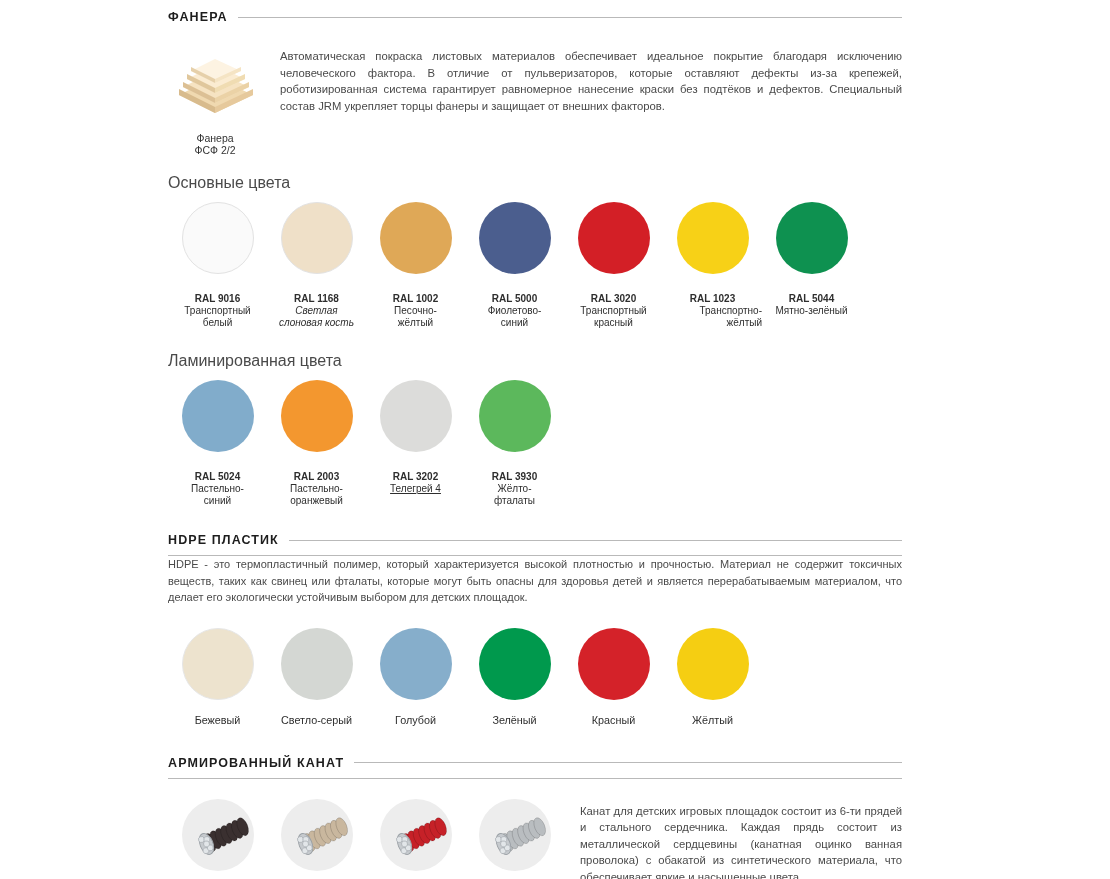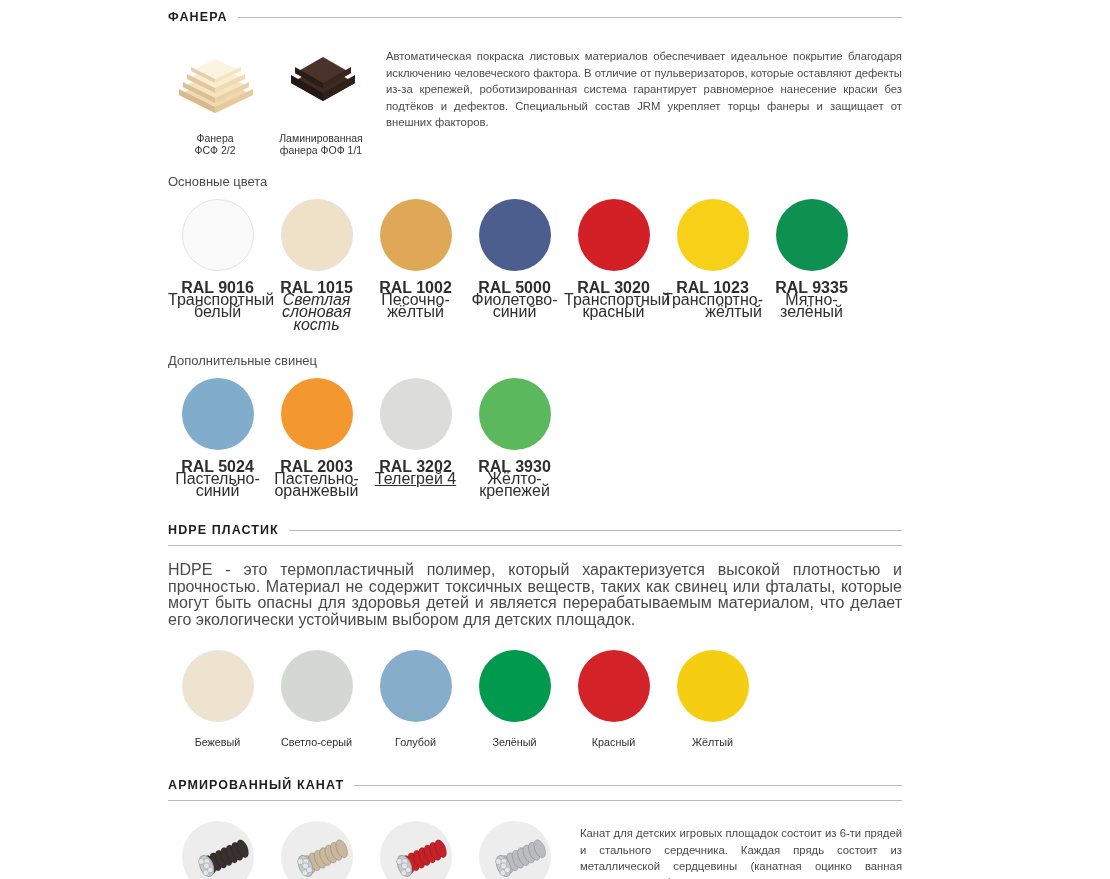--- a/index.html
+++ b/index.html
@@ -66,21 +66,21 @@
     line-height: 16.5px;
     color: #4a4a4a;
     text-align: justify;
     margin-left: 18px;
     padding-top: 6px;
   }
 
   
   .sublabel {
     margin-left: 168px;
-    font-size: 13px;
+    font-size: 16px;
     color: #4a4a4a;
     margin-top: 18px;
   }
 
   
   .swatch-row {
     display: flex;
     margin-left: 168px;
     width: 740px;
     margin-top: 10px;
@@ -89,34 +89,33 @@
     width: 99px;
     text-align: center;
   }
   .swatch .dot {
     width: 72px; height: 72px;
     border-radius: 50%;
     margin: 0 auto;
   }
   .swatch .dot.bordered { border: 1px solid #e2e2e2; }
   .swatch .lbl {
-    margin-top: 11px;
-    font-size: 16px;
+    margin-top: 19px;
+    font-size: 10px;
     line-height: 12.2px;
     color: #2e2e2e;
   }
   .swatch .lbl .code { font-weight: bold; display: block; }
   .swatch .lbl .name { display: block; }
 
   
   .hdpe-text {
     margin-left: 168px;
     width: 734px;
-    margin-top: 16px;
-    font-size: 16px;
+    font-size: 11px;
     line-height: 16.5px;
     color: #4a4a4a;
     text-align: justify;
   }
   .hdpe-row { display: flex; margin-left: 168px; width: 740px; margin-top: 22px; }
   .hdpe-sw { width: 99px; text-align: center; }
   .hdpe-sw .dot { width: 72px; height: 72px; border-radius: 50%; margin: 0 auto; }
   .hdpe-sw .dot.bordered { border: 1px solid #e6e6e6; }
   .hdpe-sw .lbl { margin-top: 14px; font-size: 10.8px; color: #2e2e2e; }
 
@@ -172,55 +171,39 @@
               <polygon points="22,28 46,16 72,28 46,40" fill="#fdf3e2"></polygon>
               <polygon points="22,28 46,40 46,36 22,24" fill="#e6d0aa"></polygon>
               <polygon points="72,28 46,40 46,36 72,24" fill="#f5e4c4"></polygon>
             </g>
           </svg>
         </div>
         <div class="cap" style="white-space:pre-line">Фанера
 ФСФ 2/2</div>
       </div>
 
-      <div class="thumb">
-        <div class="img">
-          <svg width="92" height="74" viewBox="0 0 92 74">
-            <g>
-              <polygon points="16,40 48,22 80,40 48,58" fill="#3d2b23"></polygon>
-              <polygon points="16,40 48,58 48,50 16,32" fill="#241815"></polygon>
-              <polygon points="80,40 48,58 48,50 80,32" fill="#2f201a"></polygon>
-              <polygon points="20,30 48,14 76,30 48,46" fill="#4a332a"></polygon>
-              <polygon points="20,30 48,46 48,40 20,24" fill="#2a1d17"></polygon>
-              <polygon points="76,30 48,46 48,40 76,24" fill="#38261e"></polygon>
-            </g>
-          </svg>
-        </div>
-        <div class="cap" style="white-space:pre-line">Ламинированная
-фанера ФОФ 1/1</div>
-      </div>
 
     </div>
     <div class="intro-text">Автоматическая покраска листовых материалов обеспечивает идеальное покрытие благодаря исключению человеческого фактора. В отличие от пульверизаторов, которые оставляют дефекты из-за крепежей, роботизированная система гарантирует равномерное нанесение краски без подтёков и дефектов. Специальный состав JRM укрепляет торцы фанеры и защищает от внешних факторов.</div>
   </div>
 
   <div class="sublabel">Основные цвета</div>
   <div class="swatch-row" id="plywood-main">
       <div class="swatch">
         <div class="dot bordered" style="background: rgb(250, 250, 250);"></div>
         <div class="lbl">
           <span class="code">RAL 9016</span>
           <span class="name" style="white-space: pre-line;">Транспортный
 белый</span>
         </div>
       </div>
       <div class="swatch">
         <div class="dot bordered" style="background: rgb(239, 224, 200);"></div>
         <div class="lbl">
-          <span class="code">RAL 1015</span>
+          <span class="code">RAL 1168</span>
           <span class="name" style="white-space: pre-line; font-style: italic;">Светлая
 слоновая кость</span>
         </div>
       </div>
       <div class="swatch">
         <div class="dot" style="background: rgb(223, 168, 87);"></div>
         <div class="lbl">
           <span class="code">RAL 1002</span>
           <span class="name" style="white-space: pre-line;">Песочно-
 жёлтый</span>
@@ -246,27 +229,27 @@
         <div class="dot" style="background: rgb(247, 209, 23);"></div>
         <div class="lbl">
           <span class="code">RAL 1023</span>
           <span class="name" style="white-space: pre-line; text-align: right;">Транспортно-
 жёлтый</span>
         </div>
       </div>
       <div class="swatch">
         <div class="dot" style="background: rgb(14, 145, 80);"></div>
         <div class="lbl">
-          <span class="code">RAL 9335</span>
+          <span class="code">RAL 5044</span>
           <span class="name" style="white-space: pre-line;">Мятно-зелёный</span>
         </div>
       </div>
     </div>
 
-  <div class="sublabel" style="margin-top:22px">Дополнительные свинец</div>
+  <div class="sublabel" style="margin-top:22px">Ламинированная цвета</div>
   <div class="swatch-row" id="plywood-extra">
       <div class="swatch">
         <div class="dot" style="background: rgb(129, 172, 203);"></div>
         <div class="lbl">
           <span class="code">RAL 5024</span>
           <span class="name" style="white-space: pre-line;">Пастельно-
 синий</span>
         </div>
       </div>
       <div class="swatch">
@@ -282,21 +265,21 @@
         <div class="lbl">
           <span class="code">RAL 3202</span>
           <span class="name" style="white-space: pre-line; text-decoration: underline;">Телегрей 4</span>
         </div>
       </div>
       <div class="swatch">
         <div class="dot" style="background: rgb(92, 184, 92);"></div>
         <div class="lbl">
           <span class="code">RAL 3930</span>
           <span class="name" style="white-space: pre-line;">Жёлто-
-крепежей</span>
+фталаты</span>
         </div>
       </div>
     </div>
 
   <div style="height:26px"></div>
   <div class="section-head">
     <span class="title">HDPE ПЛАСТИК</span>
     <span class="rule"></span>
   </div>
   <div style="height:8px"></div>

